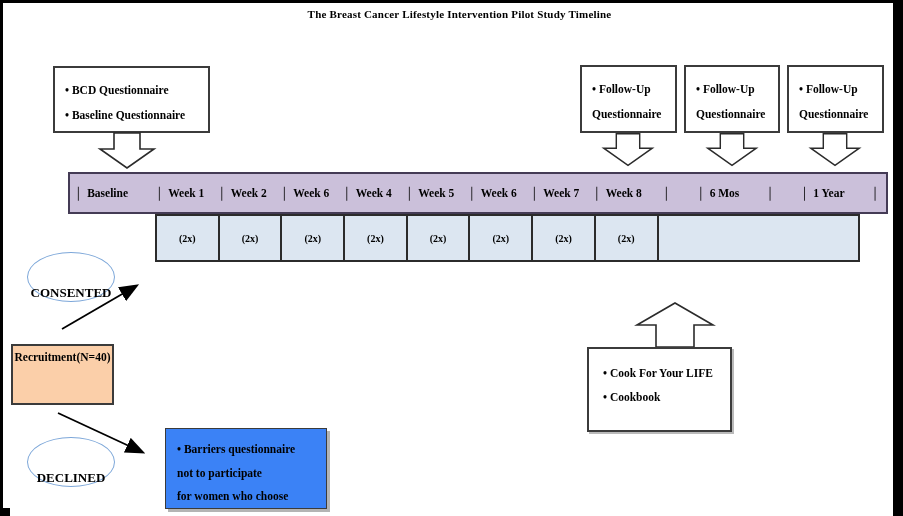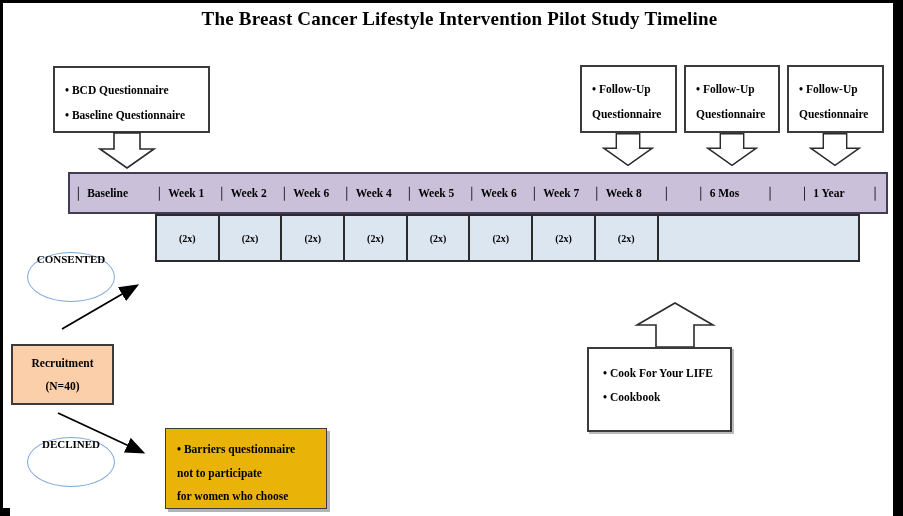--- a/index.html
+++ b/index.html
@@ -16,21 +16,21 @@
 
   
   .frame-top    { left: 0; top: 0; width: 903px; height: 3px;  background: #000; }
   .frame-left   { left: 0; top: 0; width: 3px;   height: 516px; background: #000; }
   .frame-right  { left: 893px; top: 0; width: 10px; height: 516px; background: #000; }
   .frame-stub   { left: 0; top: 508px; width: 10px; height: 8px; background: #000; }
 
   .title {
     top: 8px; left: 0; width: 100%;
     text-align: center;
-    font-size: 19px;
+    font-size: 11px;
     letter-spacing: 0.2px;
     padding-left: 16px;
   }
 
   .note-box {
     background: #ffffff;
     border: 2px solid #3b3b3b;
     padding: 10px 8px 15px 10px;
     font-size: 11.5px;
   }
@@ -44,40 +44,40 @@
   .materials-box {
     left: 587px; top: 347px; width: 145px; height: 85px;
     background: #ffffff; border: 2px solid #3b3b3b;
     padding: 12px 6px 6px 14px; font-size: 11.5px;
     box-shadow: 2px 2px 0 rgba(130,130,130,0.55);
   }
   .materials-box .line { display: block; line-height: 2.1; white-space: nowrap; }
 
   .barriers-box {
     left: 165px; top: 428px; width: 162px; height: 81px;
-    background: #eab308; border: 1.5px solid #3b3b3b;
+    background: #3b82f6; border: 1.5px solid #3b3b3b;
     padding: 9px 6px 4px 11px; font-size: 11.5px;
     box-shadow: 3px 3px 0 rgba(130,130,130,0.6);
   }
   .barriers-box .line { display: block; line-height: 2.05; white-space: nowrap; }
 
   .recruit-box {
     left: 11px; top: 344px; width: 103px; height: 61px;
     background: #fbcfa9; border: 2px solid #3b3b3b;
     font-size: 11.5px; text-align: center;
-    display: flex; flex-direction: column; justify-content: center;
+    display: flex; flex-direction: row; justify-content: center;
   }
   .recruit-box .line { display: block; line-height: 2.0; }
 
   .oval {
     border: 1.5px solid #7da7d9;
     border-radius: 50%;
     background: #fff;
-    display: flex; align-items: flex-start; justify-content: center;
-    font-size: 11px;
+    display: flex; align-items: flex-end; justify-content: center;
+    font-size: 13px;
   }
   .oval-consented { left: 27px; top: 252px; width: 88px; height: 50px; }
   .oval-declined  { left: 27px; top: 437px; width: 88px; height: 50px; }
 
   
   .tl-bar {
     left: 68px; top: 172px; width: 820px; height: 42px;
     background: #cbc0da;
     border: 2px solid #443b55;
     display: flex; align-items: stretch;

